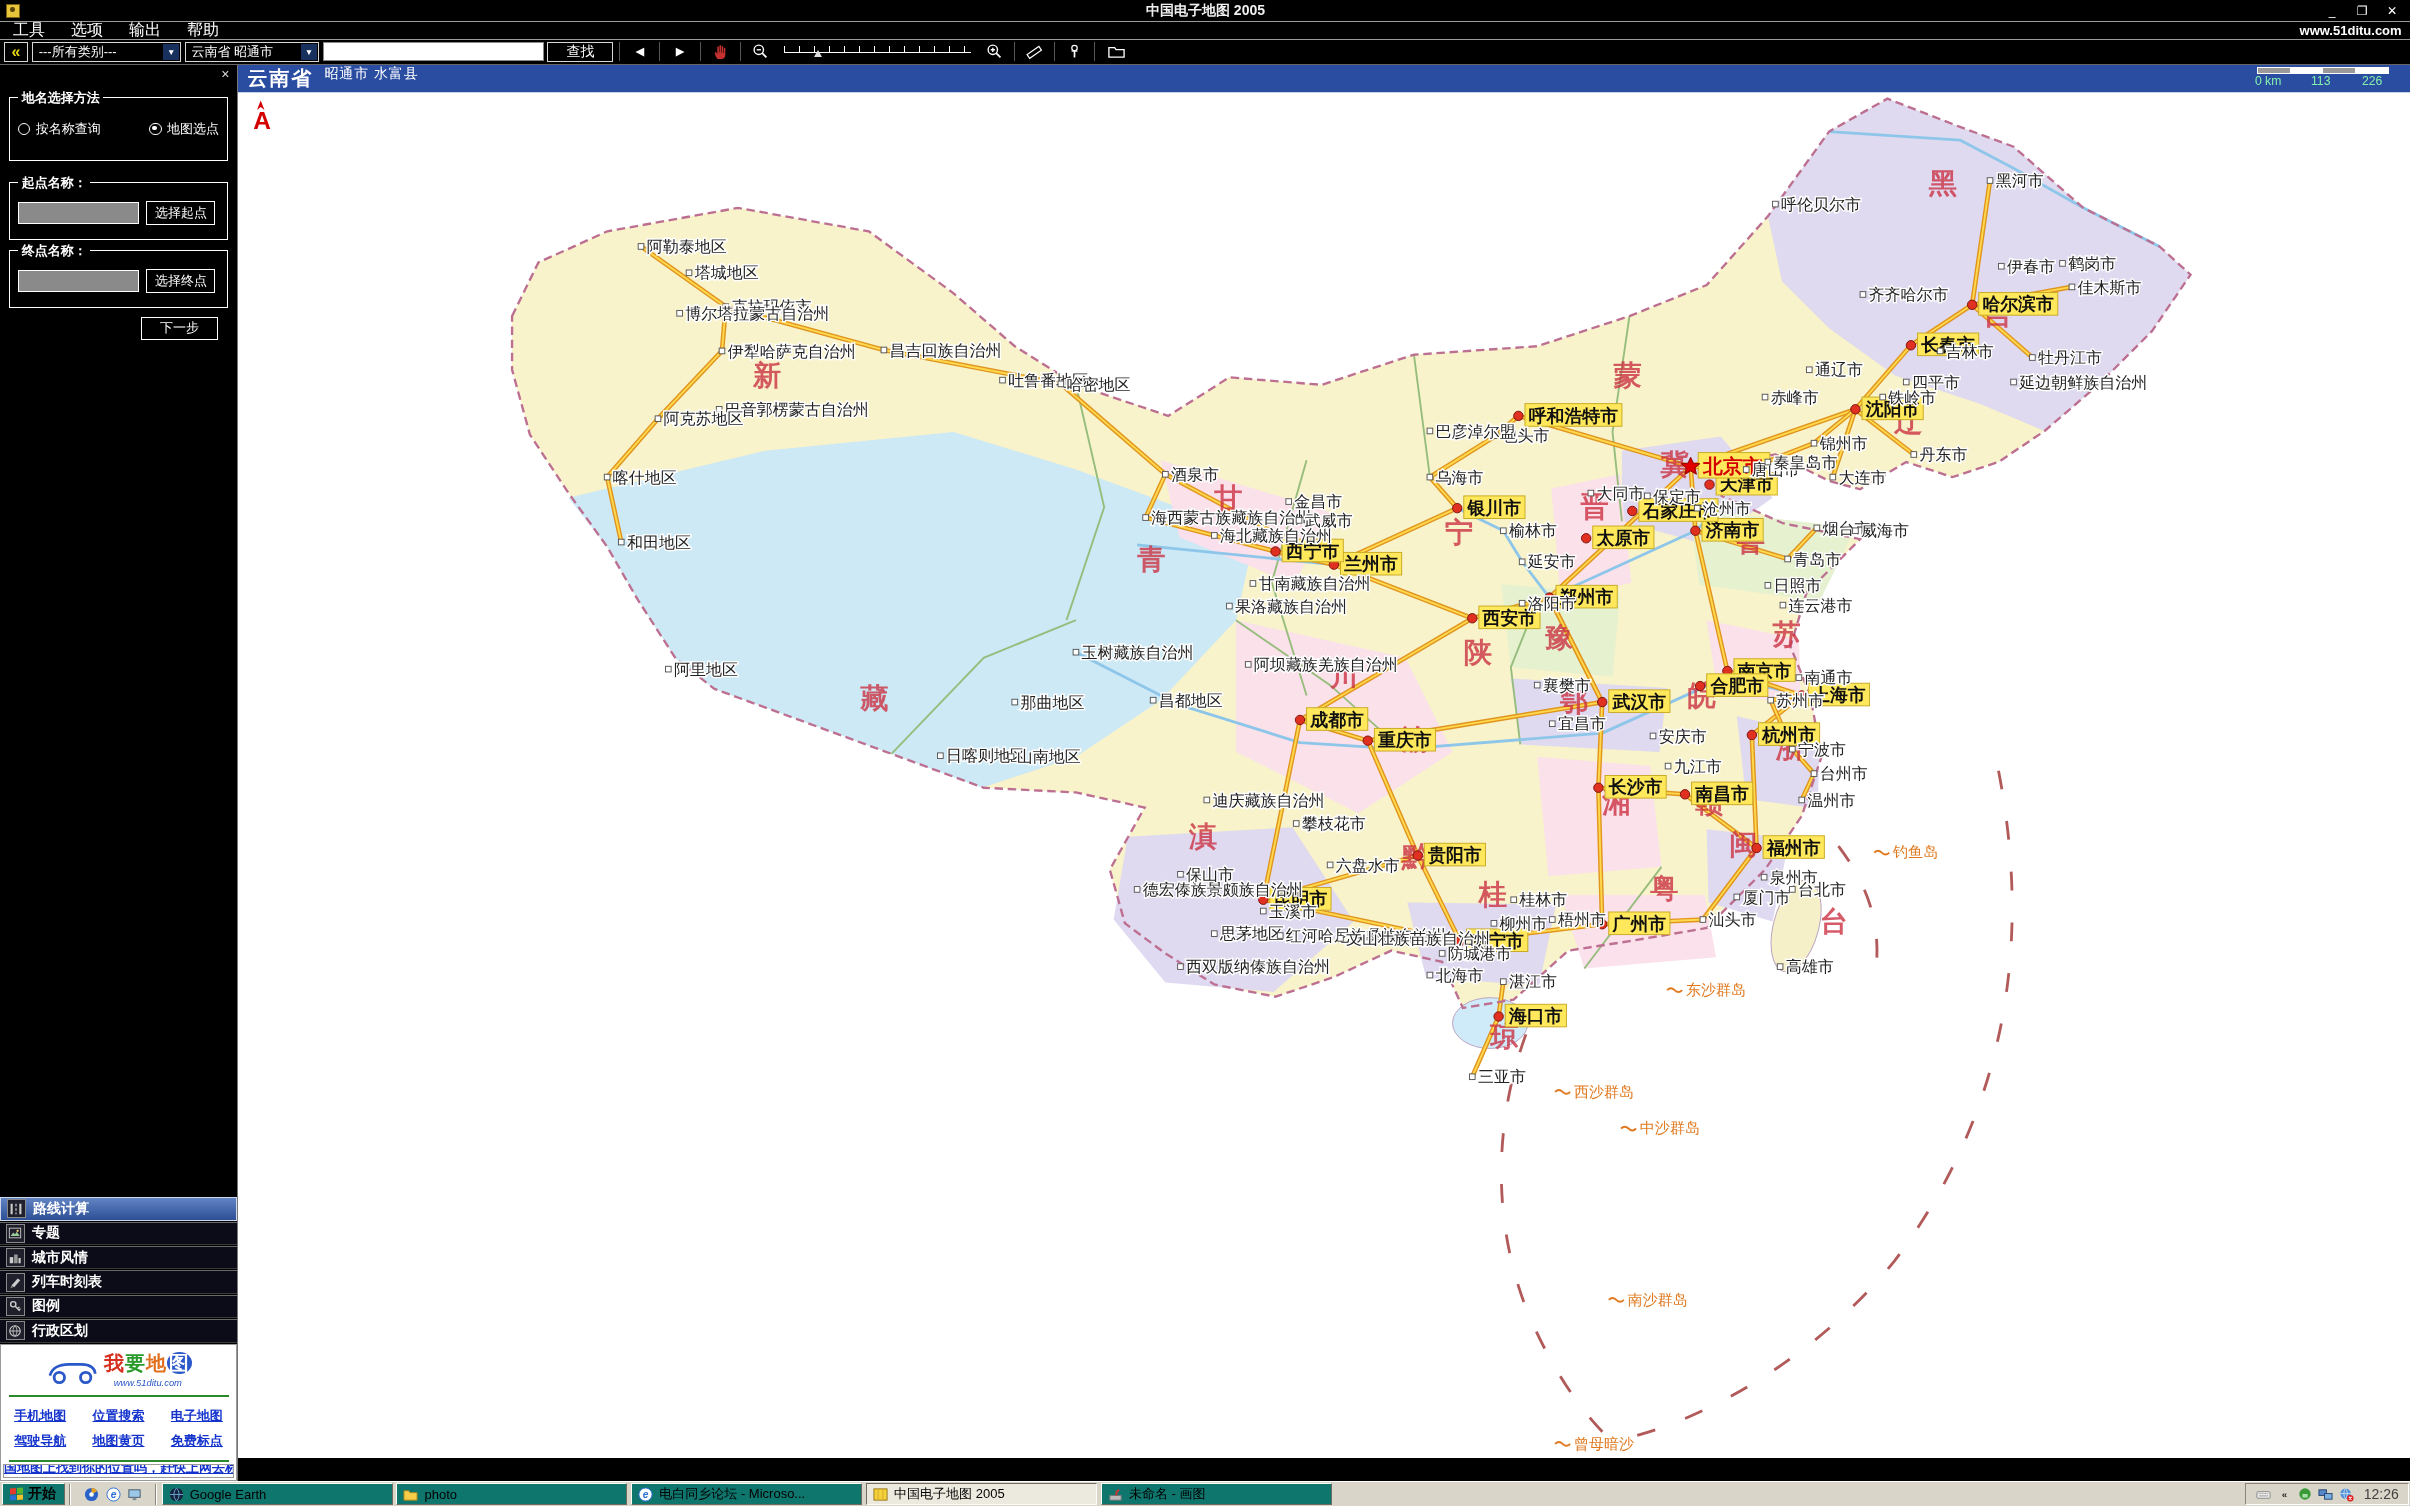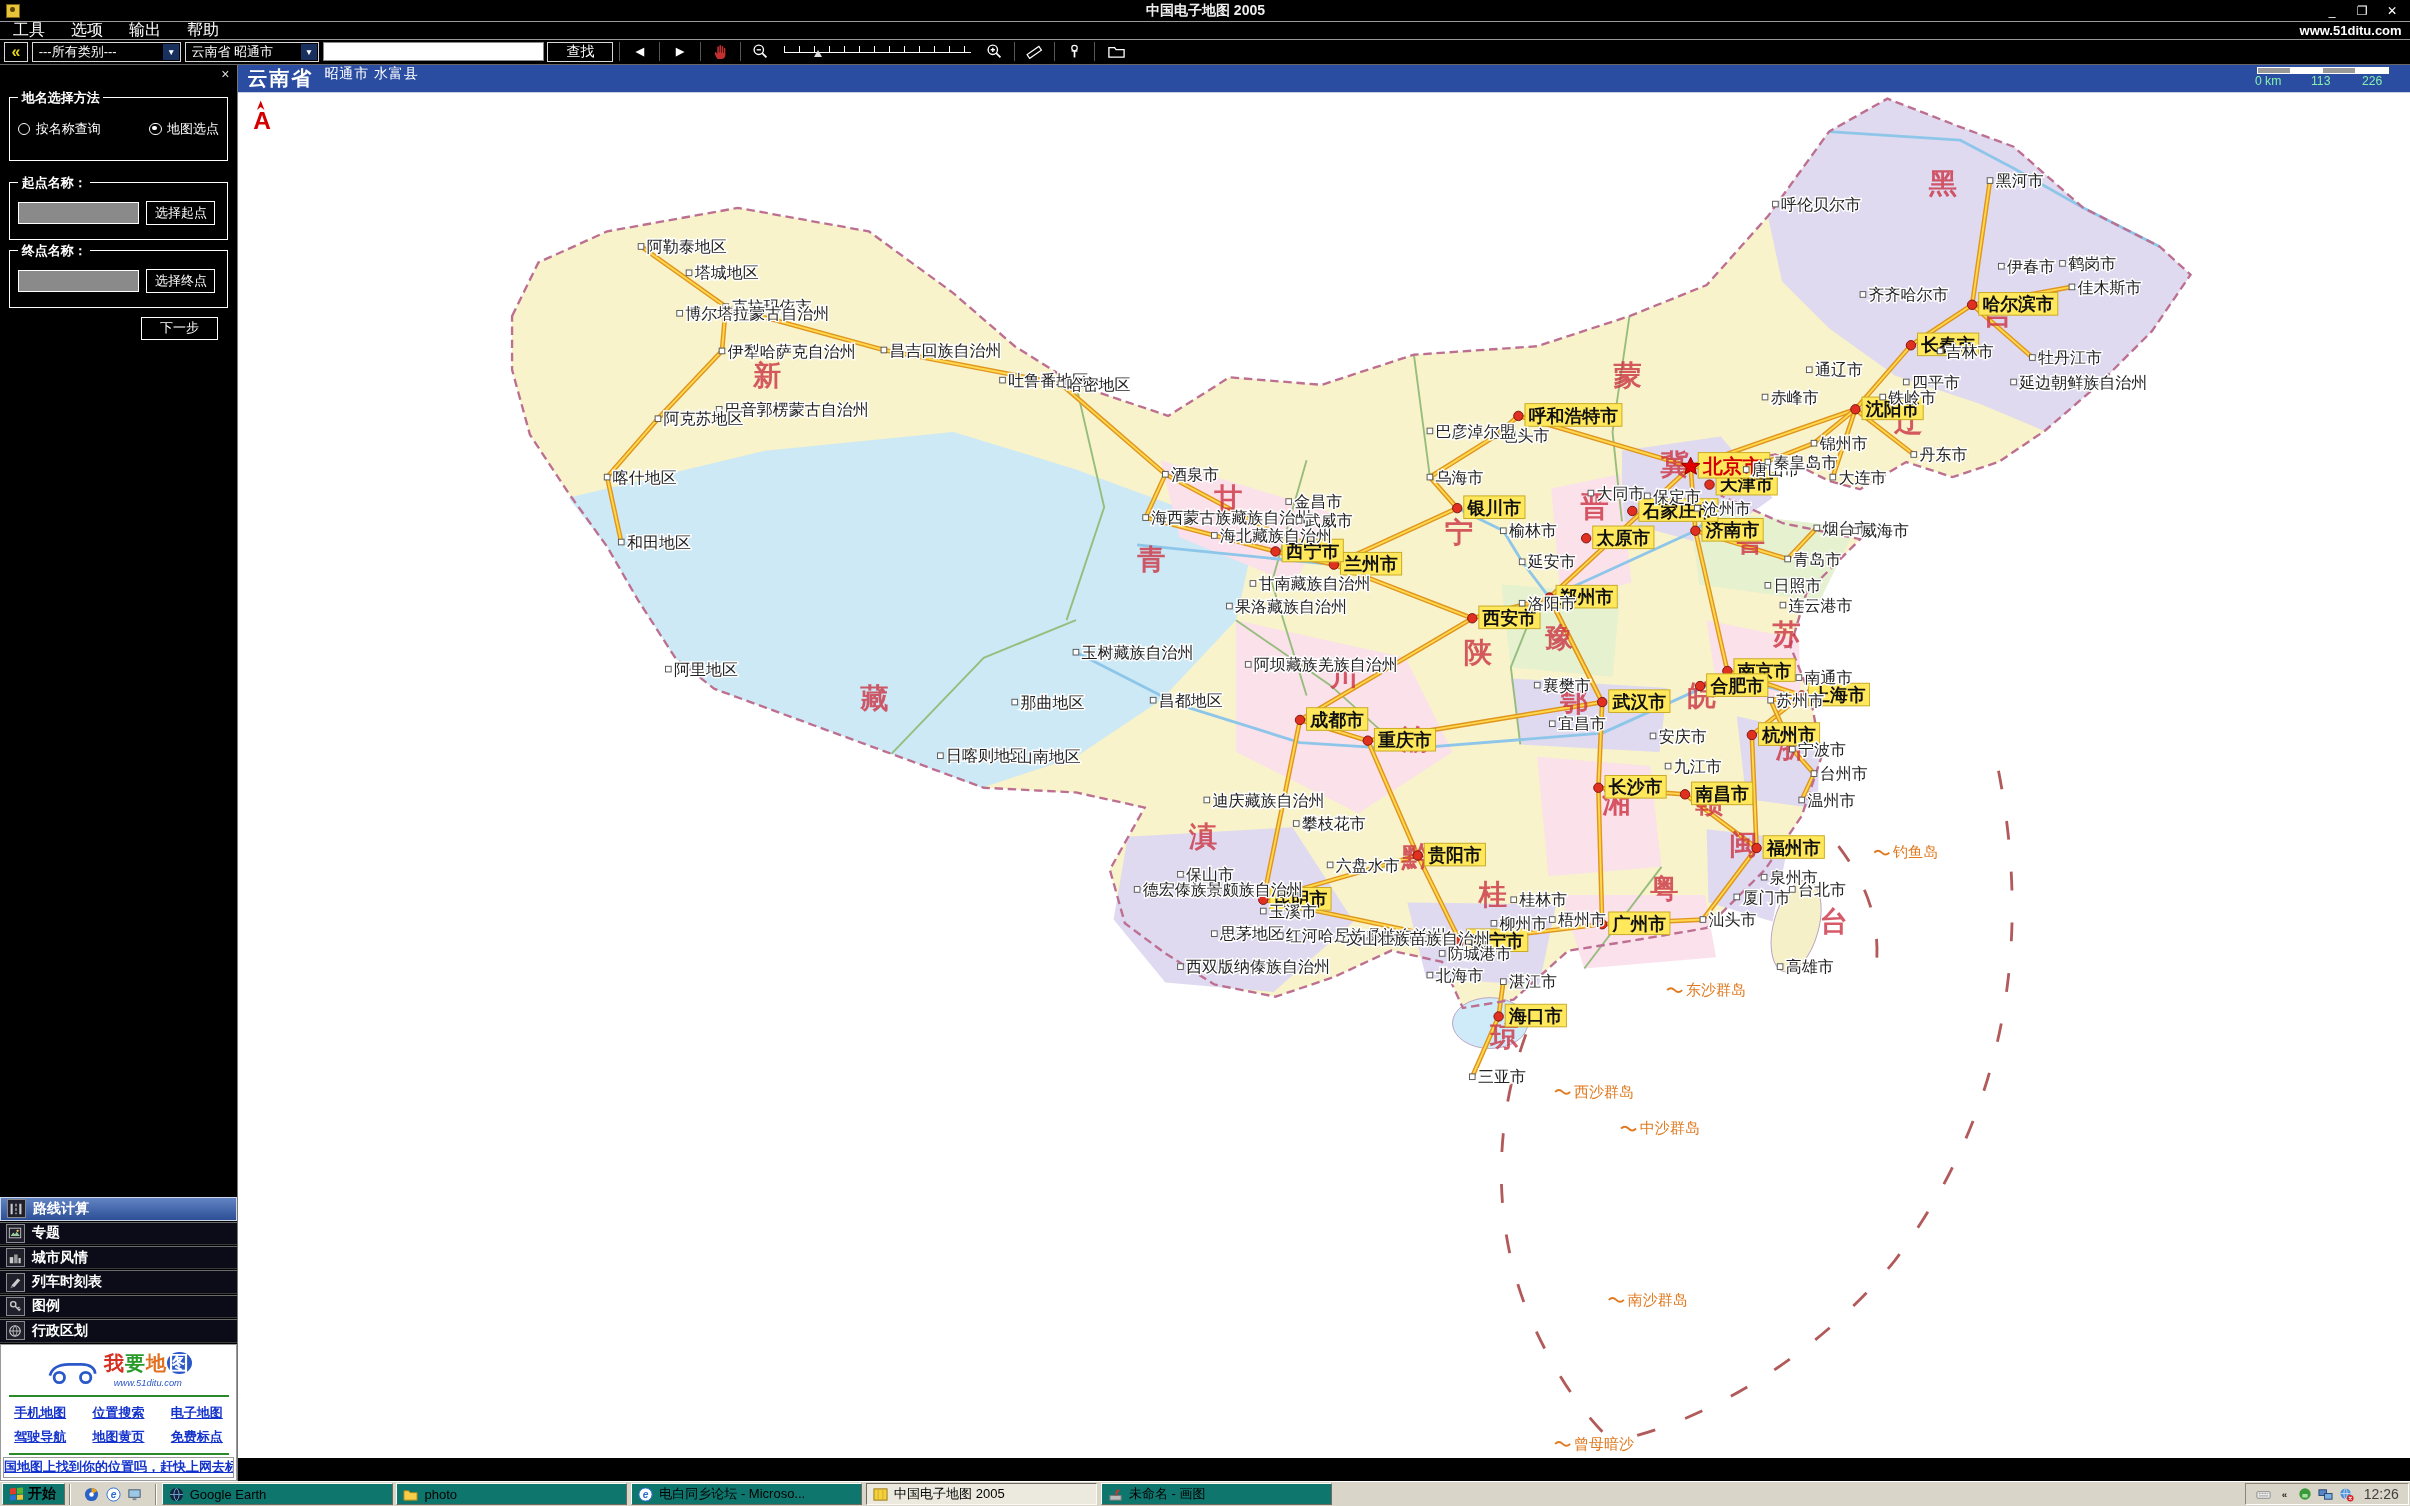--- a/index.html
+++ b/index.html
@@ -67,21 +67,21 @@
   .whitepanel { position:absolute; left:0; right:0; bottom:0; height:137px; background:#fff; color:#000; border:0.9px solid #999; display:flex; flex-direction:column; }
   .logo-row { display:flex; align-items:center; justify-content:center; gap:5.6px; height:49px; }
   .brand { font-size:20px; font-weight:bold; letter-spacing:0.9px; }
   .brand span:nth-child(1){color:#d83020;} .brand span:nth-child(2){color:#2a9a2a;}
   .brand span:nth-child(3){color:#e07020;} .brand span:nth-child(4){color:#fff; background:#2a58c8; border-radius:50%; padding:0 1.9px;}
   .logo-col { display:flex; flex-direction:column; align-items:center; }
   .logo-site { font-size:9.4px; color:#2a58c8; font-style:italic; }
   .greenline { height:1.9px; background:#2a8a2a; margin:1.9px 7.5px; }
   .linkgrid { flex:1; display:grid; grid-template-columns:1fr 1fr 1fr; align-content:space-evenly; justify-items:center; }
   .blulink { color:#1433cc; font-size:13px; font-weight:bold; text-decoration:underline; white-space:nowrap; }
-  .marqueebar { height:21px; border:0.9px solid #9a9a9a; margin:0 1.9px 1.9px 1.9px; display:flex; align-items:flex-start; overflow:hidden; background:#fff; }
+  .marqueebar { height:14px; border:0.9px solid #9a9a9a; margin:0 1.9px 1.9px 1.9px; display:flex; align-items:flex-end; overflow:hidden; background:#fff; }
   .marqueebar span { font-size:13px; }
 
   
   .maparea { flex:1; display:flex; flex-direction:column; min-width:0; }
   .mapheader { height:28px; background:#2a4da2; border-bottom:0.9px solid #c8d0e8; color:#fff; display:flex; align-items:flex-start; padding-left:9.4px; position:relative; }
   .mh-prov { font-size:20px; font-weight:bold; letter-spacing:1.9px; }
   .mh-sub { font-size:14px; margin-left:11.3px; letter-spacing:0.9px; }
   .scalebox { position:absolute; right:17px; top:2.8px; width:141px; }
   .scalebar { display:flex; height:6.6px; border:0.9px solid #fff; width:132px; margin-left:3.8px; }
   .scalebar i { flex:1; } .scalebar i:nth-child(odd){background:#9a9a9a;} .scalebar i:nth-child(even){background:#fff;}

